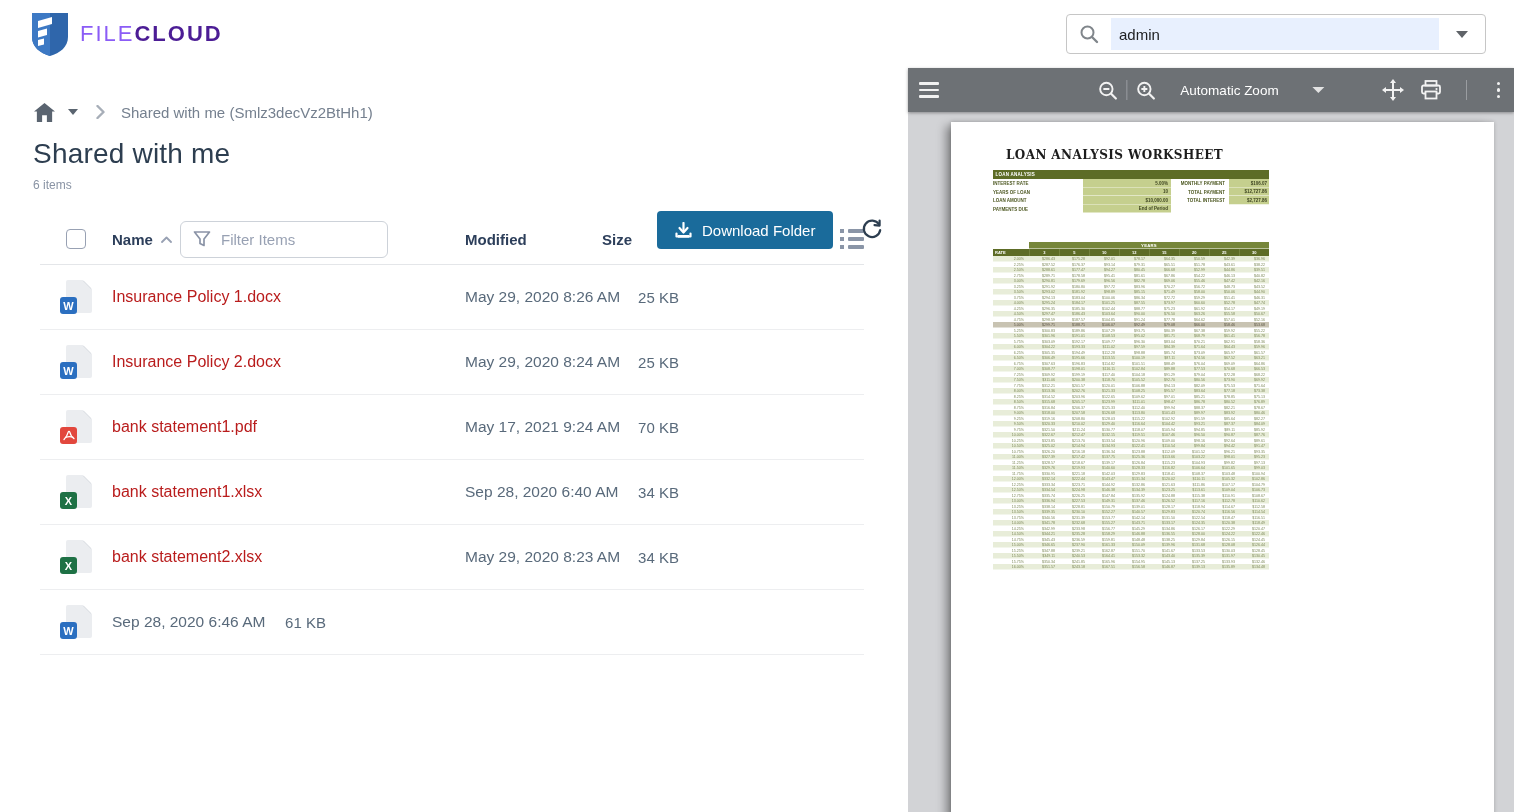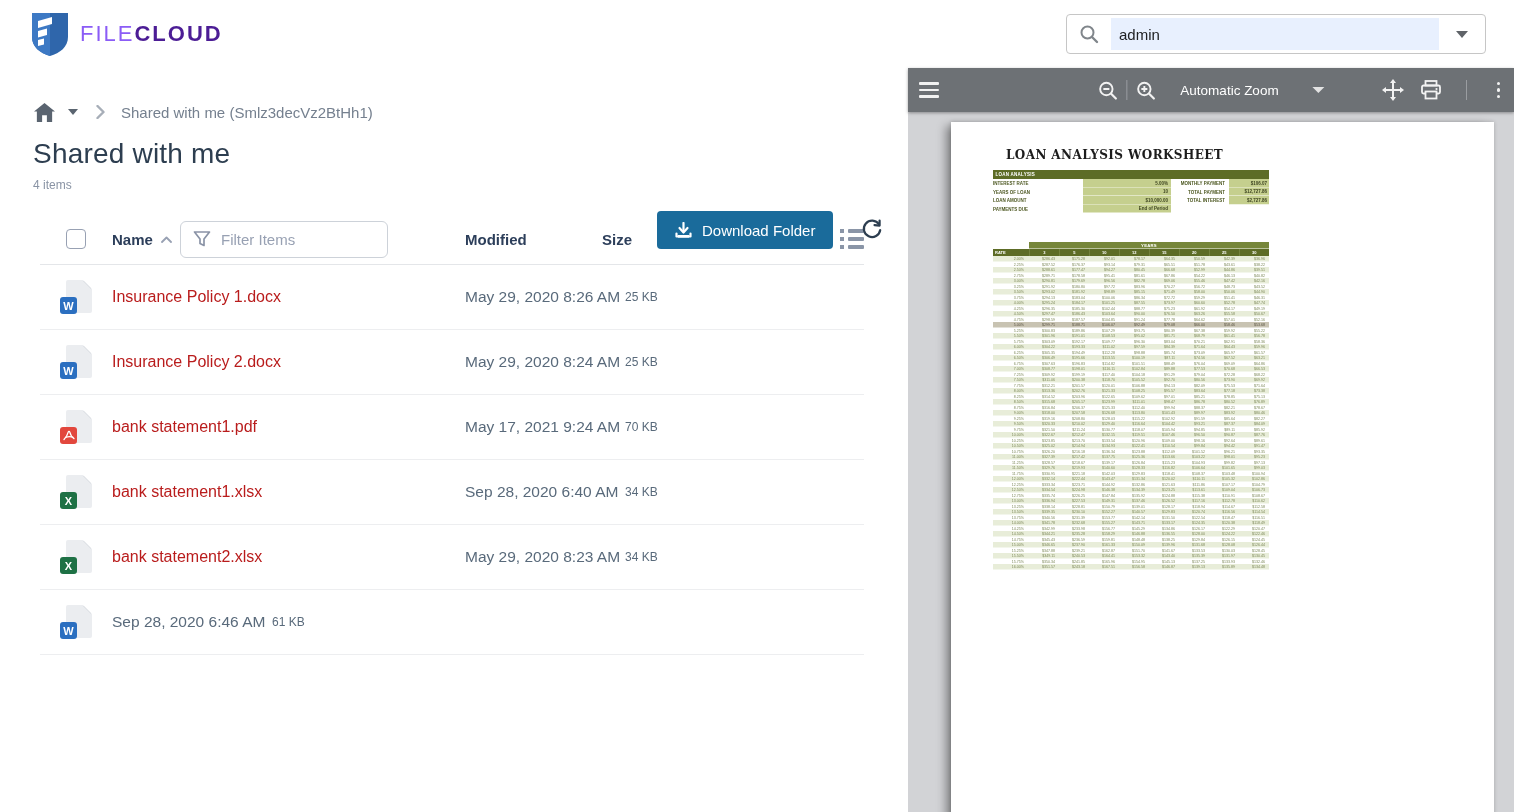--- a/index.html
+++ b/index.html
@@ -77,21 +77,21 @@
                   border-width:0 9px 9px 0; border-color:transparent #fff transparent transparent; }
   .fpage::before { content:""; position:absolute; right:1px; top:1px; width:0; height:0;
                    border-style:solid; border-width:8px 0 0 8px; border-color:#d5d9de transparent transparent transparent; }
   .badge { position:absolute; left:-2px; bottom:0; width:17px; height:17px; border-radius:3px;
            color:#fff; font-size:11px; font-weight:700; display:flex; align-items:center; justify-content:center; }
   .badge.word { background:#2b6fc0; }
   .badge.excel { background:#1e7145; }
   .badge.pdf { background:#e2473d; }
   .fname { width:353px; font-size:16px; color:#b91c1c; white-space:nowrap; overflow:hidden; }
   .fmod { width:160px; font-size:15.5px; color:#596a7b; white-space:nowrap; }
-  .fsize { width:67px; font-size:12px; color:#596a7b; text-align:left; }
+  .fsize { width:67px; font-size:15px; color:#596a7b; text-align:center; }
 
   
   .viewer { width:606px; height:744px; background:#d2d3d6; position:relative;text-align:right; }
   .pdf-toolbar { height:44px; background:#6d7175; display:flex; align-items:center;
                  box-shadow:0 1px 3px rgba(0,0,0,.35); position:relative; z-index:3; }
   .hamburger { width:42px; display:flex; flex-direction:column; gap:4px; align-items:center; cursor:pointer; }
   .hamburger .hb { width:20px; height:2.5px; background:#f2f2f2; border-radius:1px; }
   .tb-center { position:absolute; left:50%; transform:translateX(-50%); display:flex; align-items:center; }
   .tb-sep { width:1px; height:20px; background:#9a9da1; margin:0 8px; }
   .zoom-label { color:#fff; font-size:13.5px; margin:0 34px 0 24px; cursor:pointer; }
@@ -183,21 +183,21 @@
         <span class="bc-caret"></span>
         <svg width="9" height="14" viewBox="0 0 9 14" style="margin-left:8px;">
           <polyline points="1.5,1 7.5,7 1.5,13" fill="none" stroke="#a7aeb8" stroke-width="2.4" stroke-linecap="round" stroke-linejoin="round"></polyline>
         </svg>
         <span class="bc-label">Shared with me (Smlz3decVz2BtHh1)</span>
       </div>
 
       <div class="title-row">
         <h1 class="page-title">Shared with me</h1>
       </div>
-      <div class="item-count">4 items</div>
+      <div class="item-count">6 items</div>
 
       <div class="title-actions">
         <button class="dl-btn">
           <svg width="17" height="17" viewBox="0 0 17 17">
             <path d="M8.5 1 V9" stroke="#fff" stroke-width="2.2" stroke-linecap="round"></path>
             <path d="M4.5 6 L8.5 10.5 L12.5 6" fill="none" stroke="#fff" stroke-width="2.2" stroke-linecap="round" stroke-linejoin="round"></path>
             <path d="M1.5 11.5 V14.5 H15.5 V11.5" fill="none" stroke="#fff" stroke-width="2.2" stroke-linecap="round" stroke-linejoin="round"></path>
             <rect x="3" y="13" width="11" height="2.6" fill="#fff"></rect>
           </svg>
           <span>Download Folder</span>

